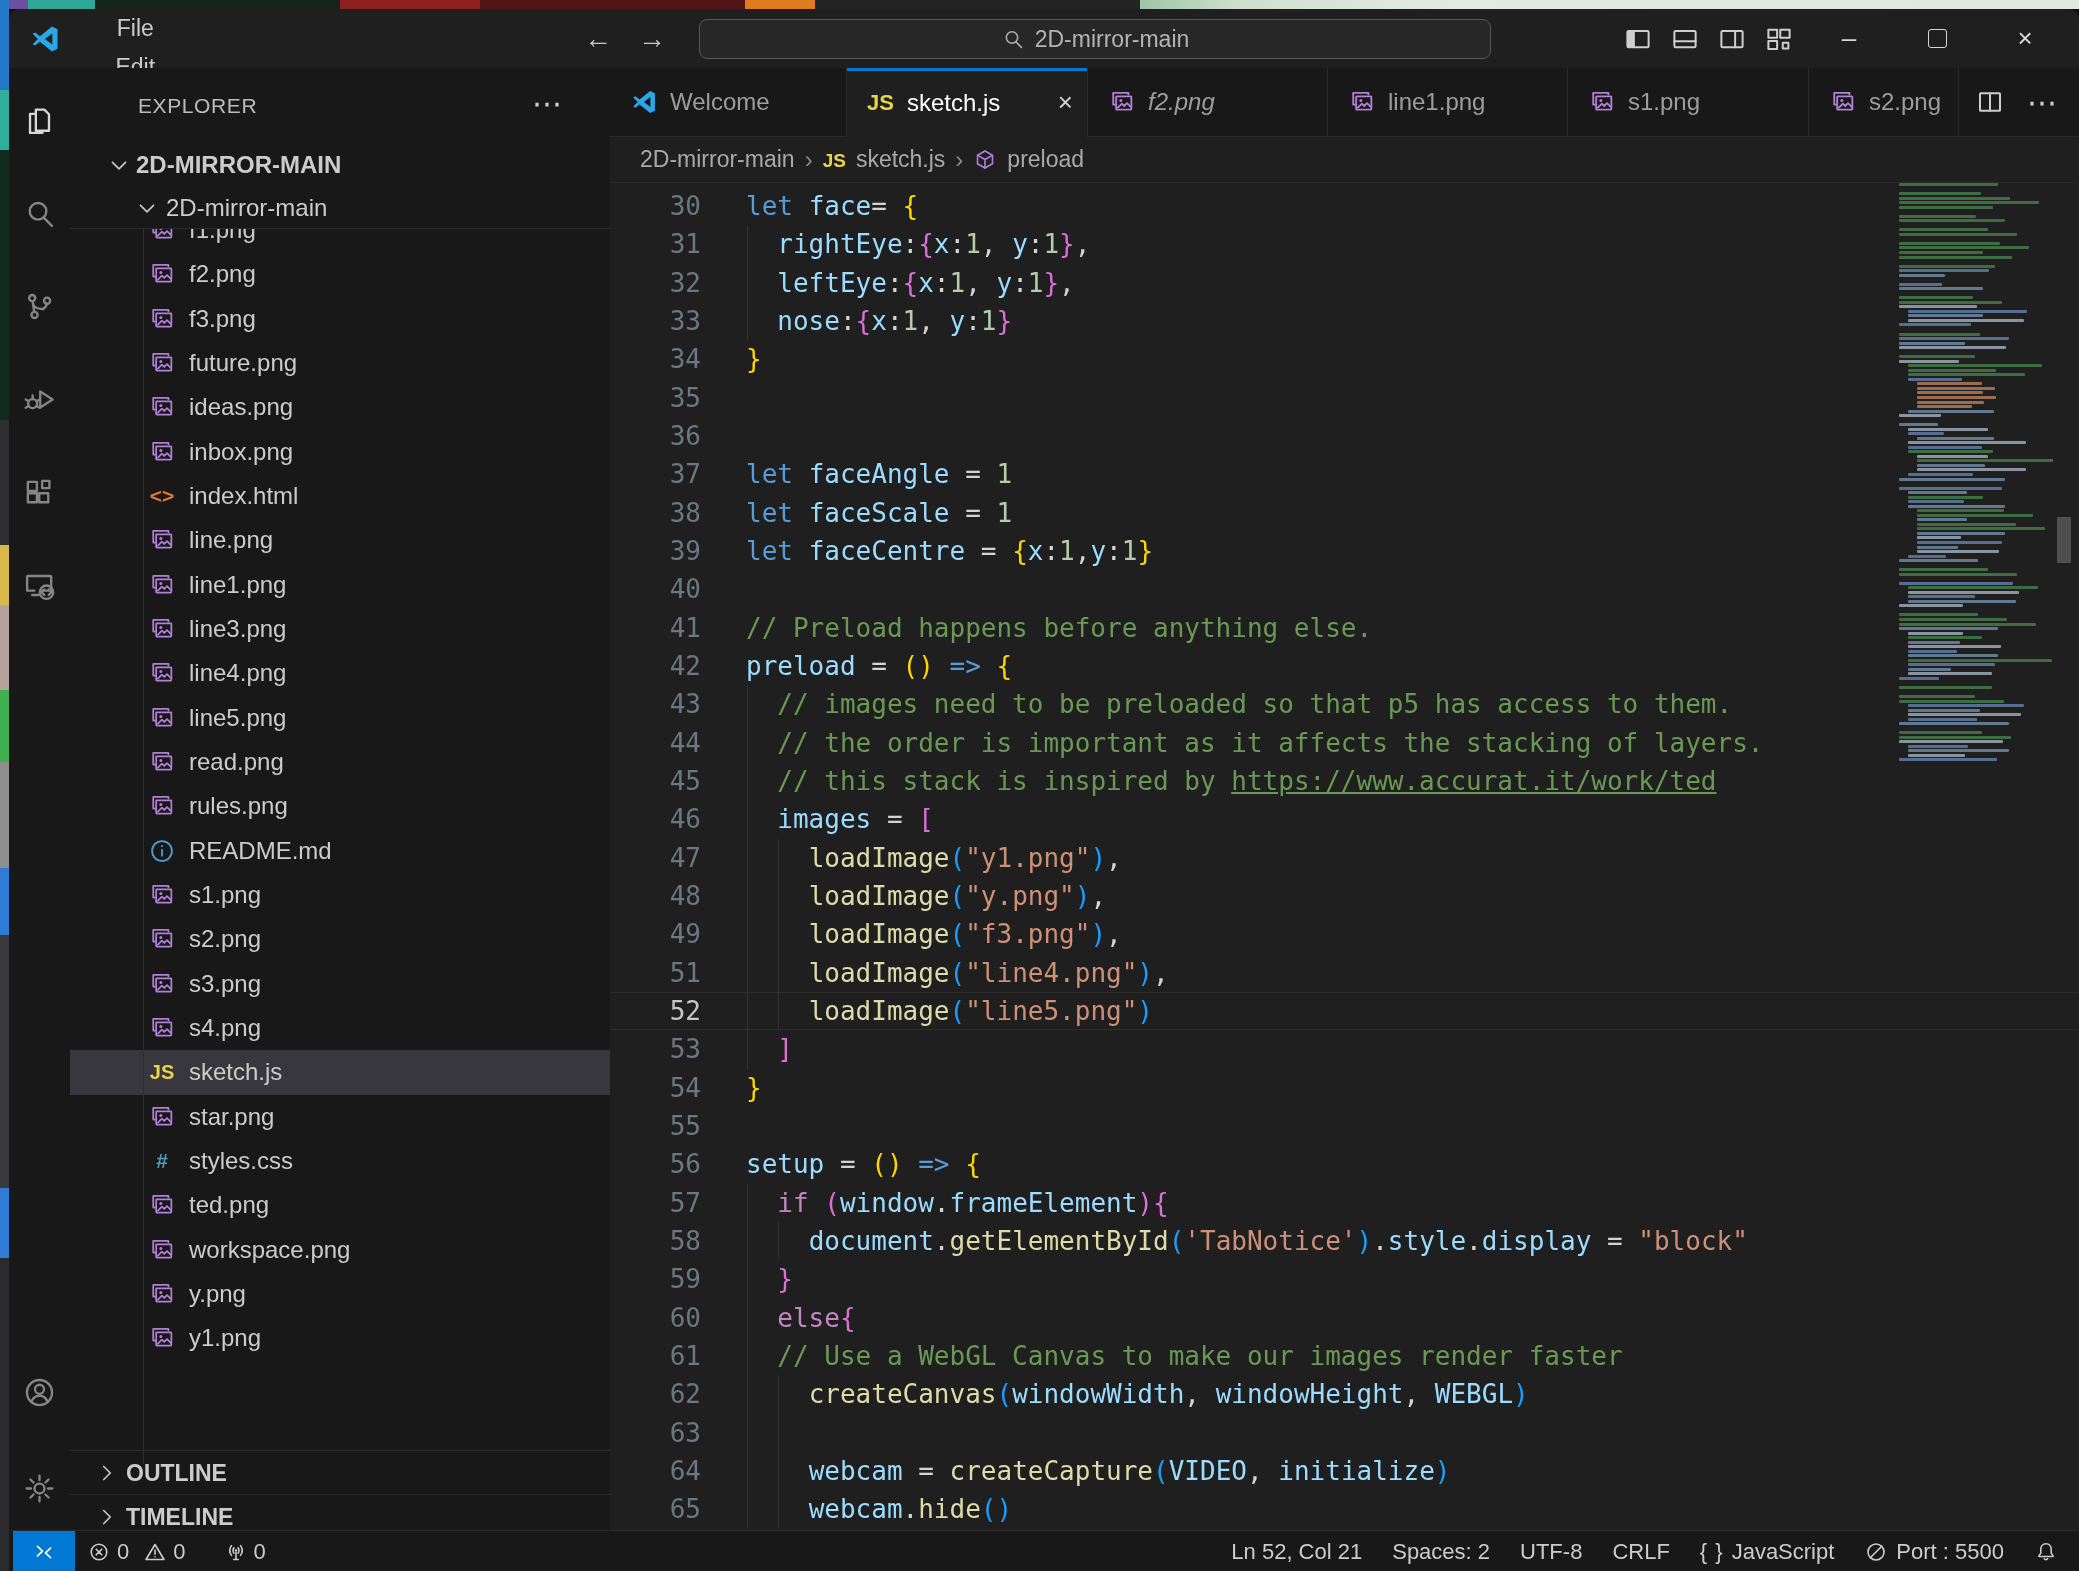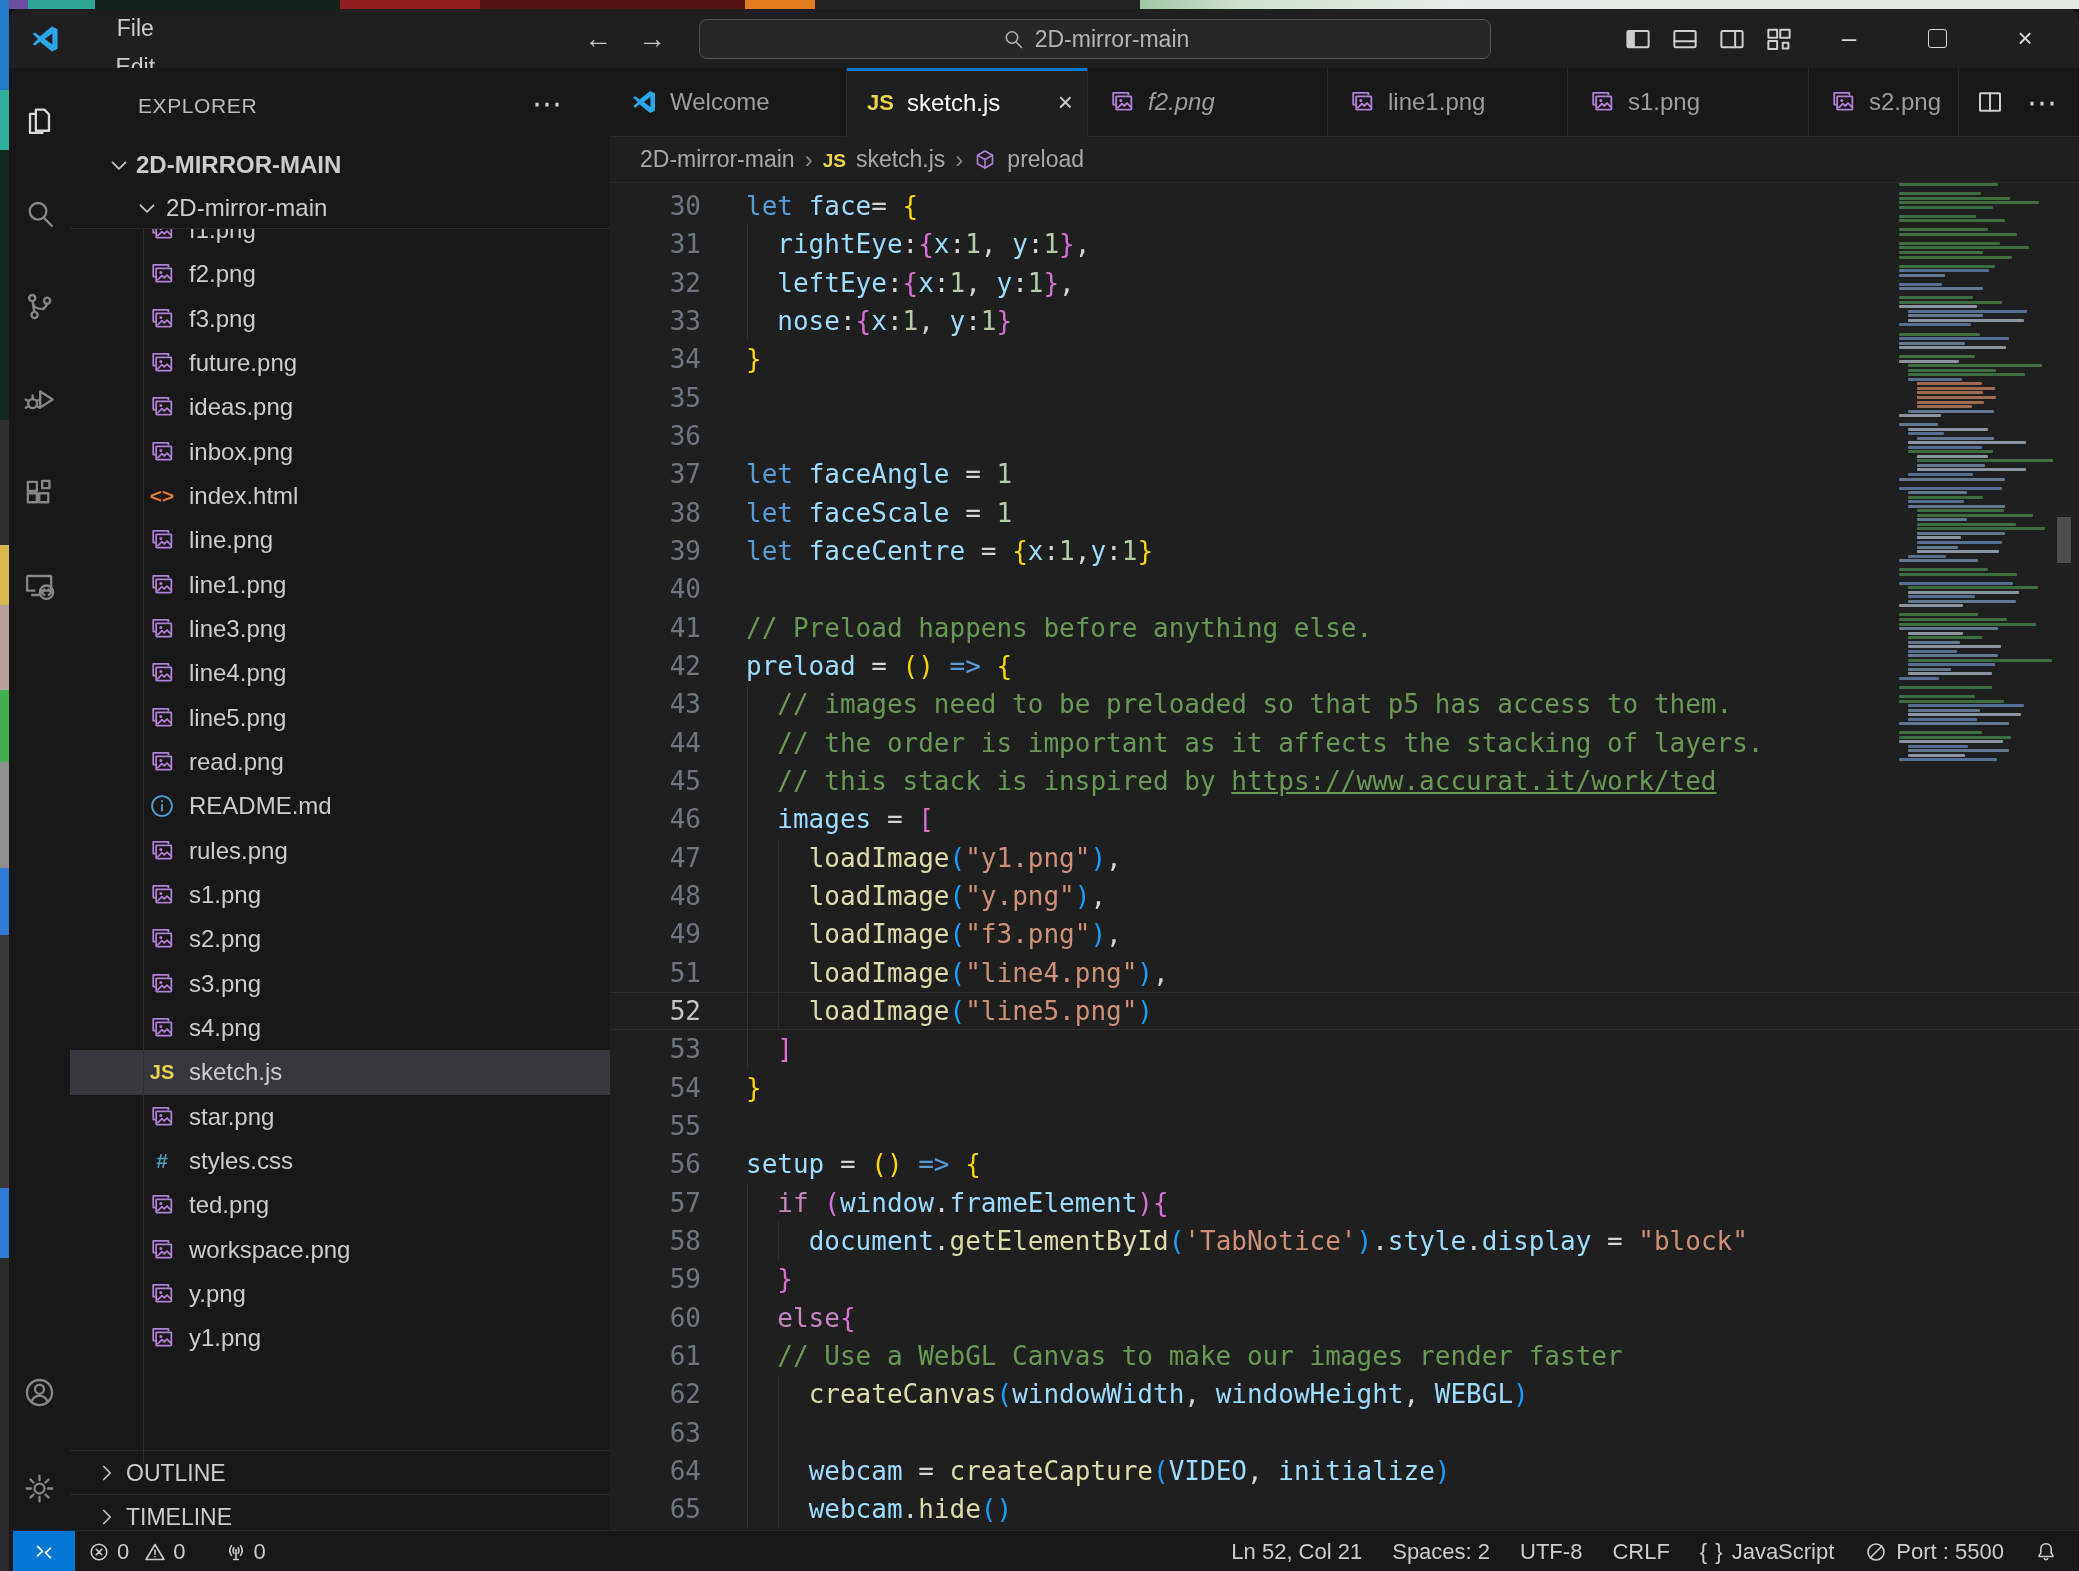--- a/index.html
+++ b/index.html
@@ -51,21 +51,21 @@
   #filetree{position:absolute;left:0;top:160px;width:100%;height:1222px;overflow:hidden;}
   #tree-guide{position:absolute;left:73px;top:160px;width:1px;height:1236px;background:#2e2e2e;z-index:2;}
   .file-row{height:44.33px;display:flex;align-items:center;font-size:24px;color:#cccccc;position:relative;}
   .file-row.selected{background:#37373d;}
   .ficon{width:30px;height:30px;margin-left:77px;margin-right:12px;flex:0 0 30px;display:flex;align-items:center;justify-content:center;}
   .ficon svg{width:100%;height:100%;}
   .ficon svg *{stroke:currentColor;fill:none;stroke-width:1.5;stroke-linecap:round;stroke-linejoin:round;}
   .ficon svg [fill="currentColor"]{fill:currentColor;stroke:none;}
   .ficon-txt{font-weight:700;font-size:21px;font-family:"Liberation Sans",sans-serif;}
   .js-badge{color:#e8d44d;font-weight:700;font-size:20px;}
-  #outline-row,#timeline-row{position:absolute;left:0;width:100%;height:44px;display:flex;align-items:center;font-weight:400;font-size:23px;color:#cccccc;border-top:1px solid #2b2b2b;background:#181818;}
+  #outline-row,#timeline-row{position:absolute;left:0;width:100%;height:44px;display:flex;align-items:center;font-weight:700;font-size:23px;color:#cccccc;border-top:1px solid #2b2b2b;background:#181818;}
   #outline-row{top:1382px;}
   #timeline-row{top:1426px;}
   #outline-row .tree-chev,#timeline-row .tree-chev{margin-left:24px;margin-right:6px;}
 
   
   #editor{position:absolute;left:601px;top:59px;width:1469px;height:1462px;background:#1f1f1f;}
   #tabbar{position:absolute;left:0;top:0;width:1469px;height:69px;background:#181818;display:flex;}
   .tab{height:69px;display:flex;align-items:center;gap:12px;padding-left:20px;box-sizing:border-box;border-right:1px solid #2b2b2b;border-bottom:1px solid #2b2b2b;color:#9d9d9d;font-size:24px;background:#181818;position:relative;}
   .tab .icon{width:28px;height:28px;}
   .tab.active{background:#1f1f1f;border-bottom:none;color:#ffffff;}
@@ -439,42 +439,42 @@
                 <rect x="7" y="7.2" width="13" height="11.3" rx="0.5"></rect>
                 <circle cx="11" cy="10.8" r="1.3" fill="currentColor"></circle>
                 <path d="M8.5 16.8l3.4-3.4 2 2 2.4-2.4 3.2 3.2"></path>
               </svg>
             </span>
           </span>
           <span class="flabel">read.png</span>
         </div>
         <div class="file-row">
           <span class="ficon">
+            <span class="icon" style="width:28px;height:28px;color:#B180D7">
+              <svg viewBox="0 0 24 24">
+                <path d="M17.5 5.5V4.2H4.5v10h2"></path>
+                <rect x="7" y="7.2" width="13" height="11.3" rx="0.5"></rect>
+                <circle cx="11" cy="10.8" r="1.3" fill="currentColor"></circle>
+                <path d="M8.5 16.8l3.4-3.4 2 2 2.4-2.4 3.2 3.2"></path>
+              </svg>
+            </span>
+          </span>
+          <span class="flabel">rules.png</span>
+        </div>
+        <div class="file-row">
+          <span class="ficon">
             <span class="icon" style="width:28px;height:28px;color:#4AA0D5">
               <svg viewBox="0 0 24 24">
                 <circle cx="12" cy="12" r="8.5"></circle>
                 <path d="M12 11v5"></path>
                 <circle cx="12" cy="7.8" r="0.9" fill="currentColor"></circle>
               </svg>
             </span>
           </span>
           <span class="flabel">README.md</span>
-        </div>
-        <div class="file-row">
-          <span class="ficon">
-            <span class="icon" style="width:28px;height:28px;color:#B180D7">
-              <svg viewBox="0 0 24 24">
-                <path d="M17.5 5.5V4.2H4.5v10h2"></path>
-                <rect x="7" y="7.2" width="13" height="11.3" rx="0.5"></rect>
-                <circle cx="11" cy="10.8" r="1.3" fill="currentColor"></circle>
-                <path d="M8.5 16.8l3.4-3.4 2 2 2.4-2.4 3.2 3.2"></path>
-              </svg>
-            </span>
-          </span>
-          <span class="flabel">rules.png</span>
         </div>
         <div class="file-row">
           <span class="ficon">
             <span class="icon" style="width:28px;height:28px;color:#B180D7">
               <svg viewBox="0 0 24 24">
                 <path d="M17.5 5.5V4.2H4.5v10h2"></path>
                 <rect x="7" y="7.2" width="13" height="11.3" rx="0.5"></rect>
                 <circle cx="11" cy="10.8" r="1.3" fill="currentColor"></circle>
                 <path d="M8.5 16.8l3.4-3.4 2 2 2.4-2.4 3.2 3.2"></path>
               </svg>

